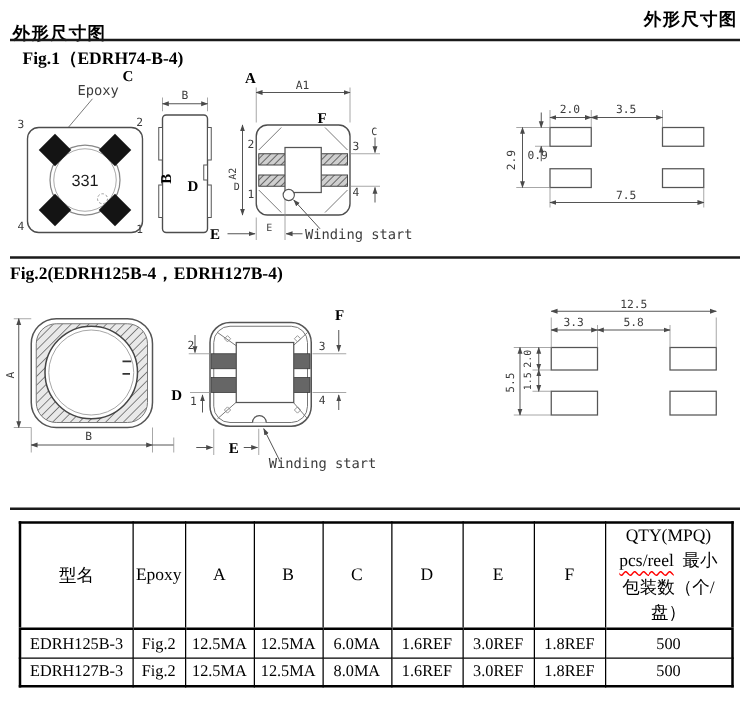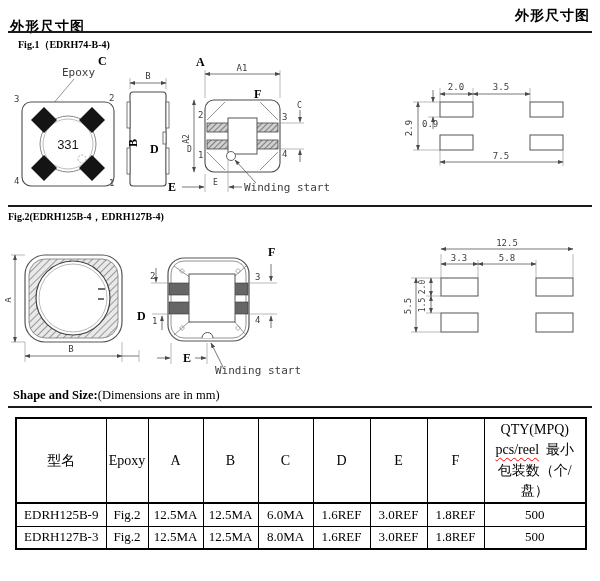--- a/index.html
+++ b/index.html
@@ -3,21 +3,21 @@
 <meta charset="utf-8">
 <style>
   html,body { margin:0; padding:0; background:#fff; }
   #page {
     position:relative; width:600px; height:581px; background:#fff;
     font-family:"Liberation Serif", serif; color:#000; overflow:hidden;
   }
   .abs { position:absolute; }
   .rule { position:absolute; background:#1a1a1a; height:2px; }
   .hdr { font-weight:bold; font-size:14px; letter-spacing:1px; font-family:"Liberation Sans",sans-serif; }
-  .caption { font-weight:bold; font-size:10px; }
+  .caption { font-weight:bold; font-size:14px; }
   .shapesize { font-size:12.5px; }
   .shapesize .b { font-weight:bold; }
 
   
   .cad  { font-family:"DejaVu Sans Mono", monospace; font-size:9px; fill:#3c3c3c; }
   .cadL { font-family:"DejaVu Sans Mono", monospace; font-size:11px; fill:#3c3c3c; }
   .cadS { font-family:"DejaVu Sans Mono", monospace; font-size:8px; fill:#3c3c3c; }
   .boldL{ font-family:"Liberation Serif", serif; font-weight:bold; font-size:12px; fill:#000; }
   .mark { font-family:"Liberation Sans", sans-serif; font-size:13px; fill:#1a1a1a; }
   .outline { stroke:#4d4d4d; stroke-width:1.1; fill:#fff; }
@@ -274,23 +274,20 @@
     <line class="dim" x1="16" y1="60" x2="16" y2="114" marker-start="url(#mD)" marker-end="url(#mD)"></line>
     <text class="cad" x="11" y="88" transform="rotate(-90 11 88)" text-anchor="middle">5.5</text>
     <line class="ext" x1="41" y1="78" x2="26" y2="78"></line>
     <line class="ext" x1="41" y1="95" x2="26" y2="95"></line>
     <line class="dim" x1="31" y1="60" x2="31" y2="78" marker-start="url(#mD)" marker-end="url(#mD)"></line>
     <line class="dim" x1="31" y1="78" x2="31" y2="95" marker-start="url(#mD)" marker-end="url(#mD)"></line>
     <text class="cadS" x="25" y="69" transform="rotate(-90 25 69)" text-anchor="middle">2.0</text>
     <text class="cadS" x="25" y="87" transform="rotate(-90 25 87)" text-anchor="middle">1.5</text>
   </svg>
 
-  <div class="abs shapesize" style="left:13px; top:388px;">
-    <span class="b">Shape and Size:</span><span>(Dimensions are in mm)</span>
-  </div>
   <div class="rule" style="left:8px; top:406px; width:584px;"></div>
 
   <table id="spec-table">
     <colgroup>
       <col style="width:90px">
         <col style="width:42px">
         <col style="width:55px">
         <col style="width:55px">
       <col style="width:55px">
         <col style="width:57px">
@@ -310,21 +307,21 @@
         <th>F</th>
         <th class="qtyhdr">
           <div>QTY(MPQ)</div>
           <div><span class="squig">pcs/reel</span>&nbsp;&nbsp;<span>最小</span></div>
           <div>包装数（个/盘）</div>
         </th>
       </tr>
     </thead>
     <tbody>
       <tr>
-        <td>EDRH125B-9</td>
+        <td>EDRH125B-3</td>
         <td>Fig.2</td>
         <td>12.5MA</td>
         <td>12.5MA</td>
         <td>6.0MA</td>
         <td>1.6REF</td>
         <td>3.0REF</td>
         <td>1.8REF</td>
         <td>500</td>
       </tr>
       <tr>

